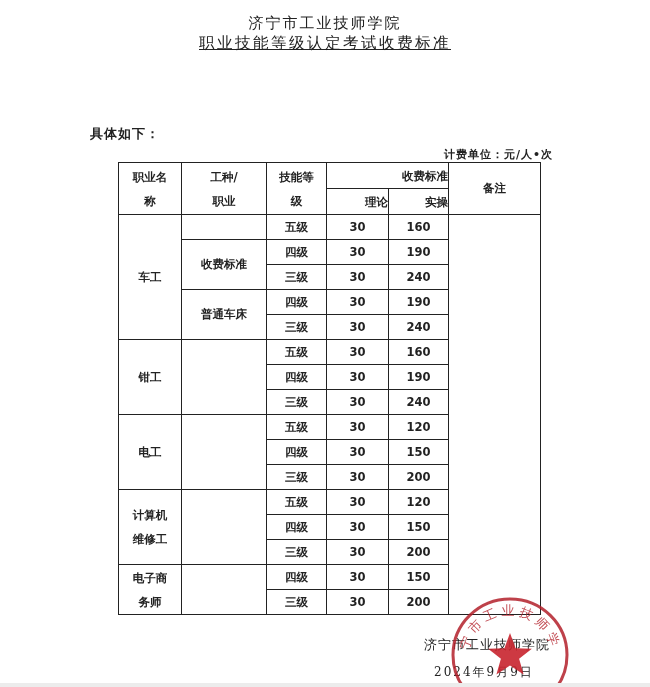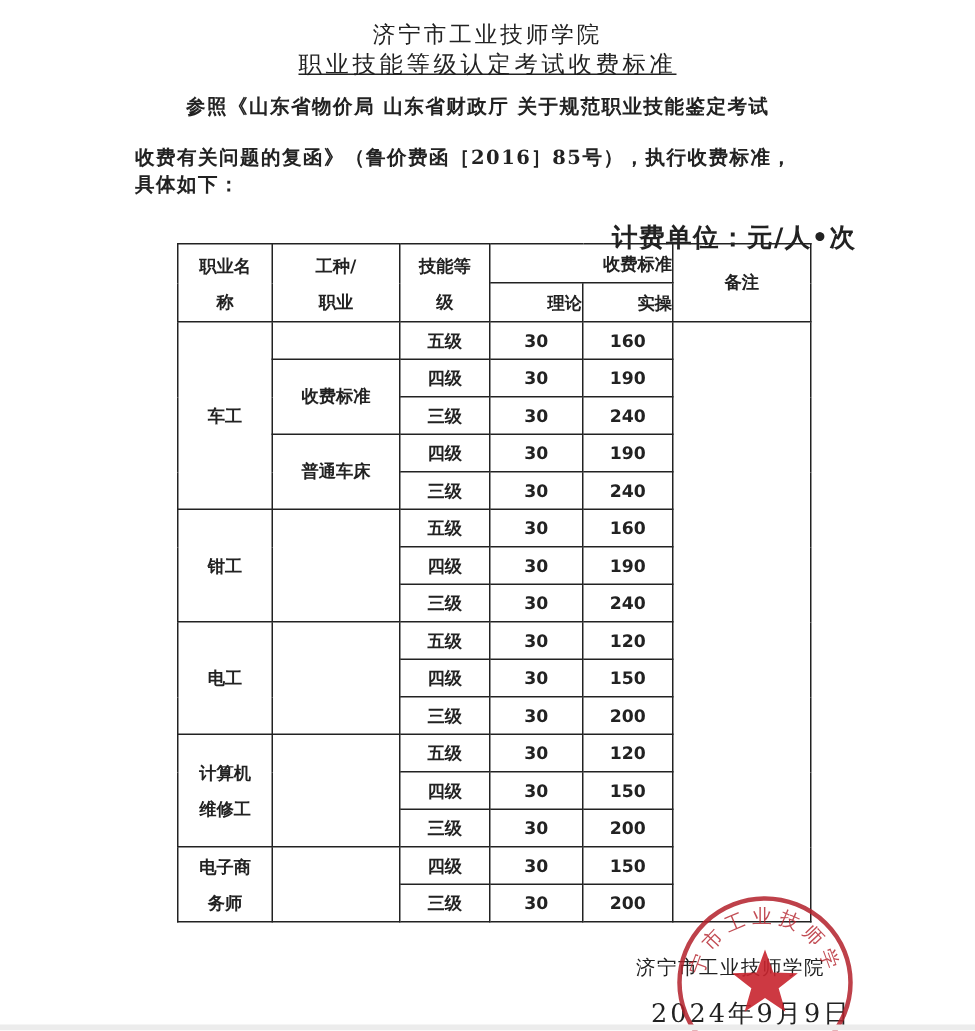--- a/index.html
+++ b/index.html
@@ -4,42 +4,40 @@
 <style>
   html, body { margin:0; padding:0; }
   body { width:650px; height:687px; background:#ffffff; position:relative; overflow:hidden;
          font-family:"DejaVu Serif", "Liberation Serif", serif; color:#1a1a1a; }
   .page { position:absolute; left:0; top:0; width:650px; height:507px; }
   .title1 { position:absolute; top:14px; left:0; width:650px; text-align:center; font-size:15px; letter-spacing:2px; color:#222; }
   .title2 { position:absolute; top:33px; left:0; width:650px; text-align:center; font-size:15.5px; letter-spacing:2.5px; color:#222;text-decoration:underline; }
   .para { position:absolute; left:90px; width:470px; font-size:13px; font-weight:bold; color:#222; letter-spacing:1px; }
   .p1 { top:62px; left:124px; }
   .p2 { top:96px; }
-  .p3 { top:114px; }
-  .unit { position:absolute; top:147px; left:408px; font-size:17px; font-weight:bold; color:#222; letter-spacing:1px; }
+  .p3 { top:125px; }
+  .unit { position:absolute; top:147px; left:444px; font-size:11px; font-weight:bold; color:#222; letter-spacing:1px; }
   table.fee { position:absolute; left:118px; top:162px; border-collapse:collapse; font-family:"DejaVu Sans", sans-serif; }
   table.fee td { border:1.5px solid #222; text-align:center; vertical-align:middle; font-size:11.5px; font-weight:bold; color:#222; padding:0; height:24px; }
   table.fee td.h { height:24px; line-height:24px;text-align:right; }
   .c1 { width:62px; } .c2 { width:84px; } .c3 { width:59px; } .c4 { width:61px; } .c5 { width:59px; } .c6 { width:91px;font-family:Liberation Mono, monospace; }
   .hdr2 { display:block; line-height:24px; }
   .stamp { position:absolute; left:450px; top:595px; width:120px; height:118px; }
   .sig { position:absolute; left:424px; top:636px; font-size:13px; color:#222; letter-spacing:1px; font-family:"DejaVu Serif", serif; }
-  .date { position:absolute; left:434px; top:664px; font-size:17px; color:#222; letter-spacing:2px; font-family:"DejaVu Serif", serif; }
+  .date { position:absolute; left:434px; top:664px; font-size:12px; color:#222; letter-spacing:2px; font-family:"DejaVu Serif", serif; }
   .bottom-band { position:absolute; left:0; top:683px; width:650px; height:4px; background:#ececec; }
 </style>
 </head>
 <body>
 
 <div class="page">
 
   <div class="title1">济宁市工业技师学院</div>
   <div class="title2">职业技能等级认定考试收费标准</div>
 
-  <div class="para p1">参照《山东省物价局 山东省财政厅 关于规范职业技能鉴定考试</div>
-  <div class="para p2">收费有关问题的复函》（鲁价费函［2016］85号），执行收费标准，</div>
   <div class="para p3">具体如下：</div>
 
   <div class="unit">计费单位：元/人•次</div>
 
   <table class="fee">
     <tbody>
         <tr>
       <td class="c1" rowspan="2" style="height:51px">
         <span class="hdr2">职业名</span>
         <span class="hdr2">称</span>

